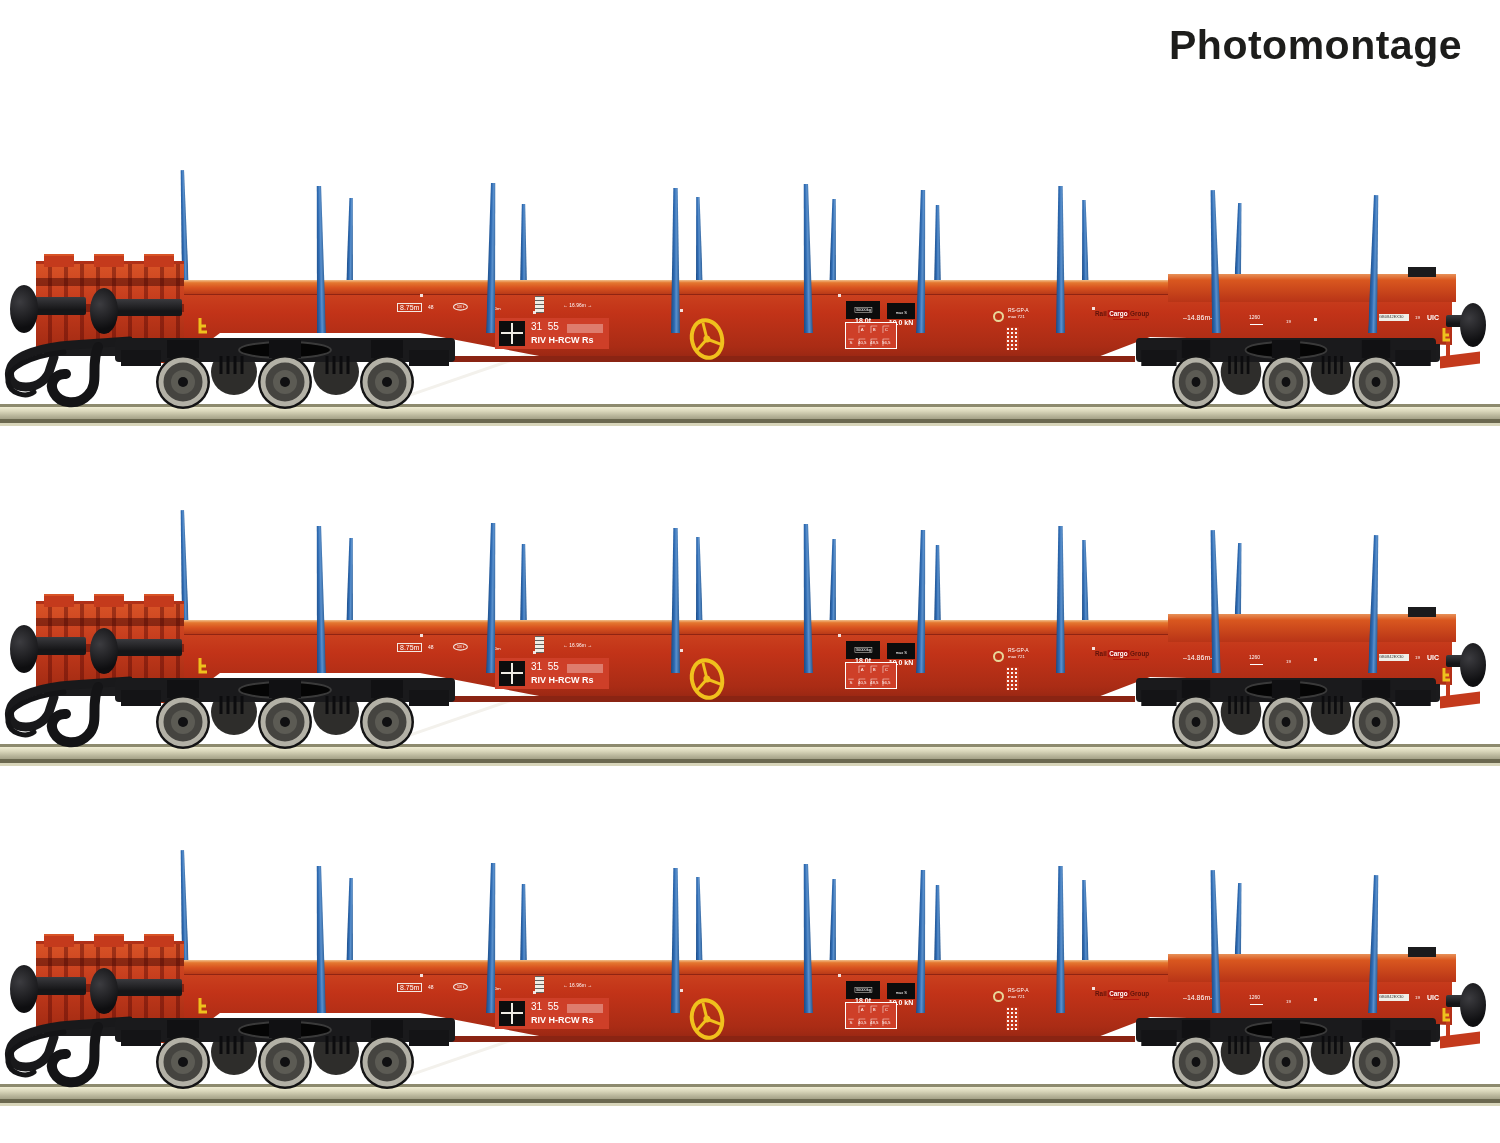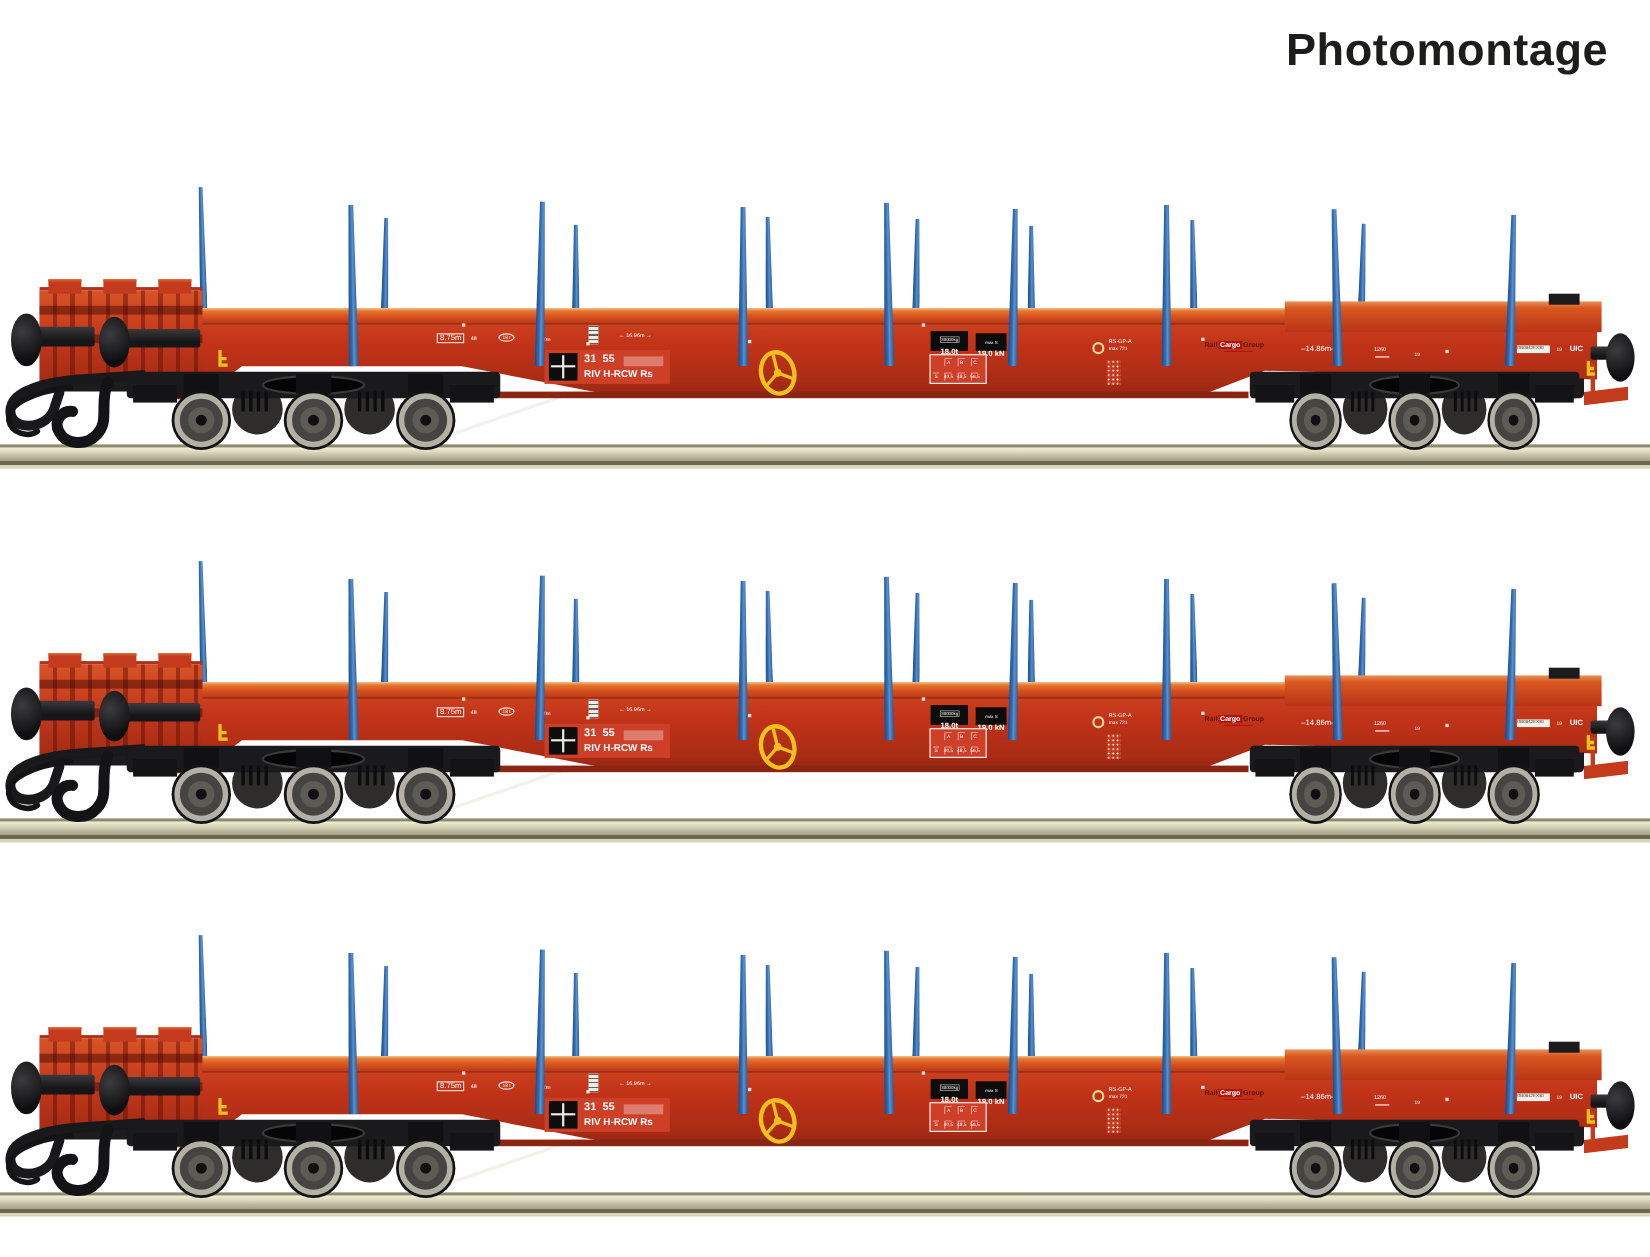--- a/index.html
+++ b/index.html
@@ -63,21 +63,21 @@
   .sc6{font-size:8px;transform:scale(.62);transform-origin:left top;}
   .sc5{font-size:8px;transform:scale(.55);transform-origin:left top;}
   .len-plate{font-size:7px;border:1px solid #f4e8e2;padding:0 2px;display:inline-block;}
   .oval{font-size:8px;transform:scale(.55);transform-origin:left top;border:2px solid #f4e8e2;border-radius:50%;padding:1px 5px;}
   .uic-grid{position:absolute;left:535px;top:296px;width:9px;height:17px;background:#efece4;z-index:5;
         background-image:repeating-linear-gradient(180deg,rgba(60,60,60,.8) 0 1px,transparent 1px 4px);}
   .class-plate{position:absolute;left:495px;top:318px;width:114px;height:31px;background:#ce3f28;z-index:5;}
   .cp-square{position:absolute;left:4px;top:3px;width:26px;height:25px;background:#0d0d0d;}
   .cp-square .vx{position:absolute;left:12px;top:2px;width:2px;height:21px;background:#efece4;}
   .cp-square .hx{position:absolute;left:2px;top:11px;width:22px;height:2px;background:#efece4;}
-  .cp-top{position:absolute;left:36px;top:3px;font-size:10px;font-weight:700;color:#fff;white-space:pre;}
+  .cp-top{position:absolute;left:36px;top:3px;font-size:10px;font-weight:400;color:#fff;white-space:pre;}
   .cp-smudge{position:absolute;left:72px;top:6px;width:36px;height:9px;background:rgba(255,255,255,.32);filter:blur(.6px);}
   .cp-bottom{position:absolute;left:36px;top:17px;font-size:9px;font-weight:700;color:#fff;white-space:pre;}
   .bplate{position:absolute;background:#0c0c0c;color:#fff;z-index:5;text-align:center;}
   .bp1{left:846px;top:301px;width:34px;height:18px;}
   .bp2{left:887px;top:303px;width:28px;height:16px;}
   .bp-l1{display:inline-block;border:1px solid #e8e4dc;font-size:8px;transform:scale(.5);transform-origin:center top;margin-top:1px;padding:0 1px;white-space:nowrap;}
   .bp-l2{font-size:7px;font-weight:700;margin-top:-2px;}
   .load-table{position:absolute;left:845px;top:322px;width:50px;height:25px;background:#ce3f28;
         border:1px solid #fff;z-index:5;display:grid;grid-template-columns:10px 12px 12px 12px;grid-template-rows:1fr 1fr;}
   .lt-cell{border-left:1px solid rgba(255,255,255,.9);border-top:1px solid rgba(255,255,255,.9);

